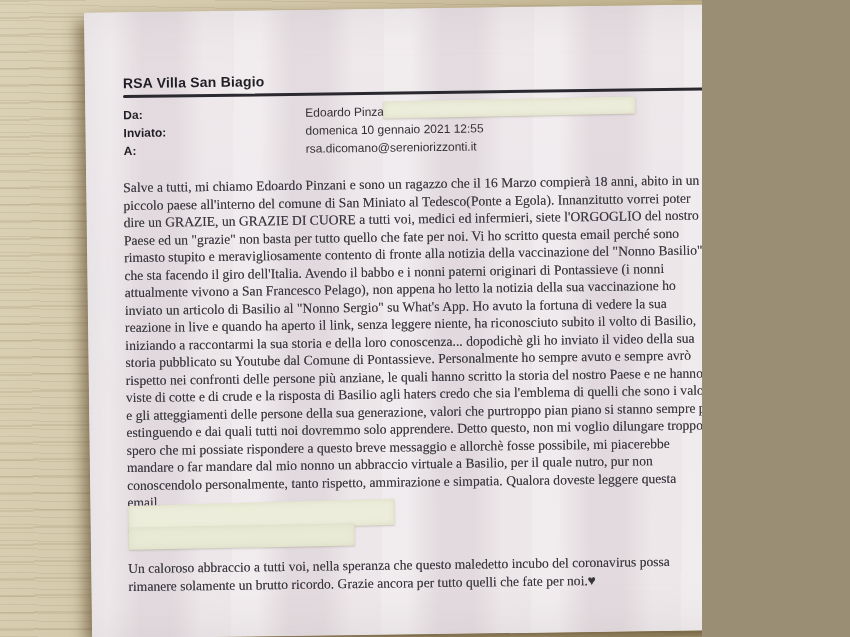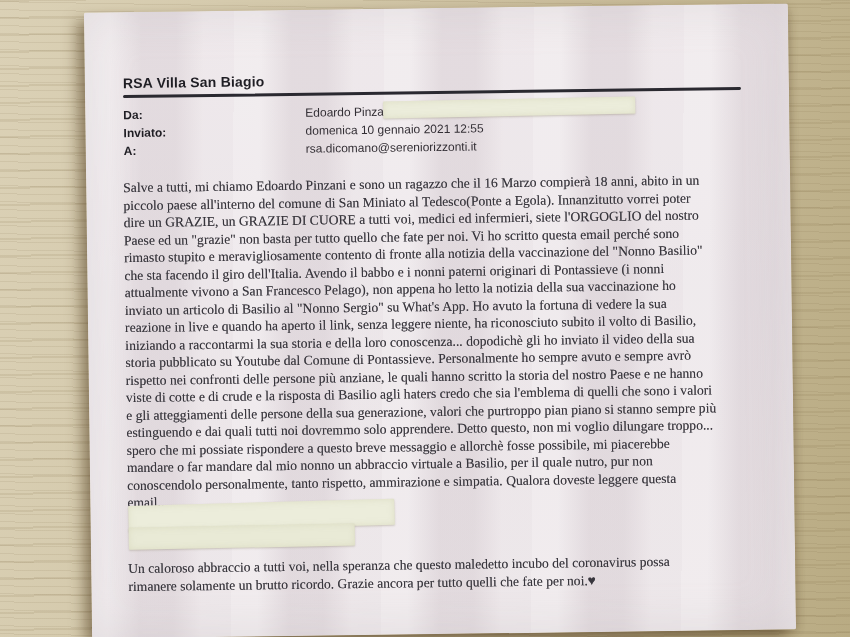--- a/index.html
+++ b/index.html
@@ -1,17 +1,17 @@
 <!DOCTYPE html>
 <html><head>
 <meta charset="utf-8">
 <style>
   html,body{margin:0;padding:0;background:#9a8f74;}
   .stage{
-    position:relative;width:850px;height:637px;overflow:hidden;
+    position:relative;width:702px;height:637px;overflow:hidden;
     font-family:"Liberation Sans",sans-serif;
   }
   .wood{
     position:absolute;inset:0;
     background:
       repeating-linear-gradient(179deg, rgba(125,105,65,.13) 0 2px, rgba(0,0,0,0) 2px 17px),
       repeating-linear-gradient(181deg, rgba(110,90,55,.10) 0 1px, rgba(0,0,0,0) 1px 8px),
       linear-gradient(102deg,#dbd1b6 0%,#d3c8aa 30%,#c9bc9a 62%,#b9ab83 100%);
   }
   .paper{

